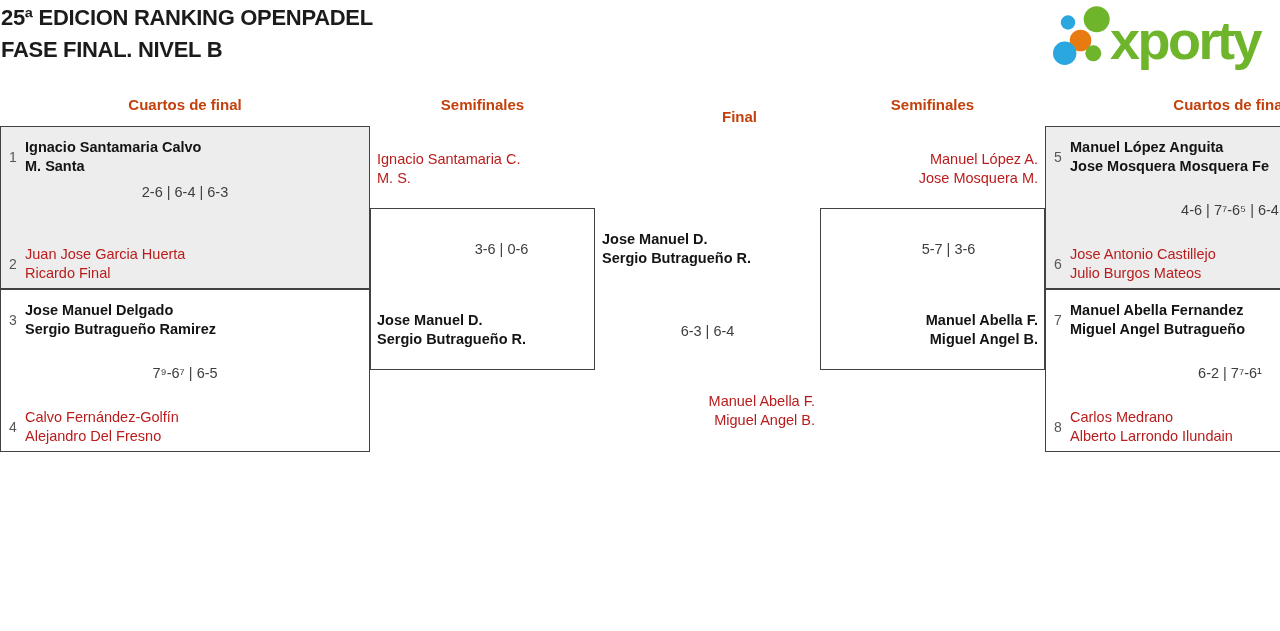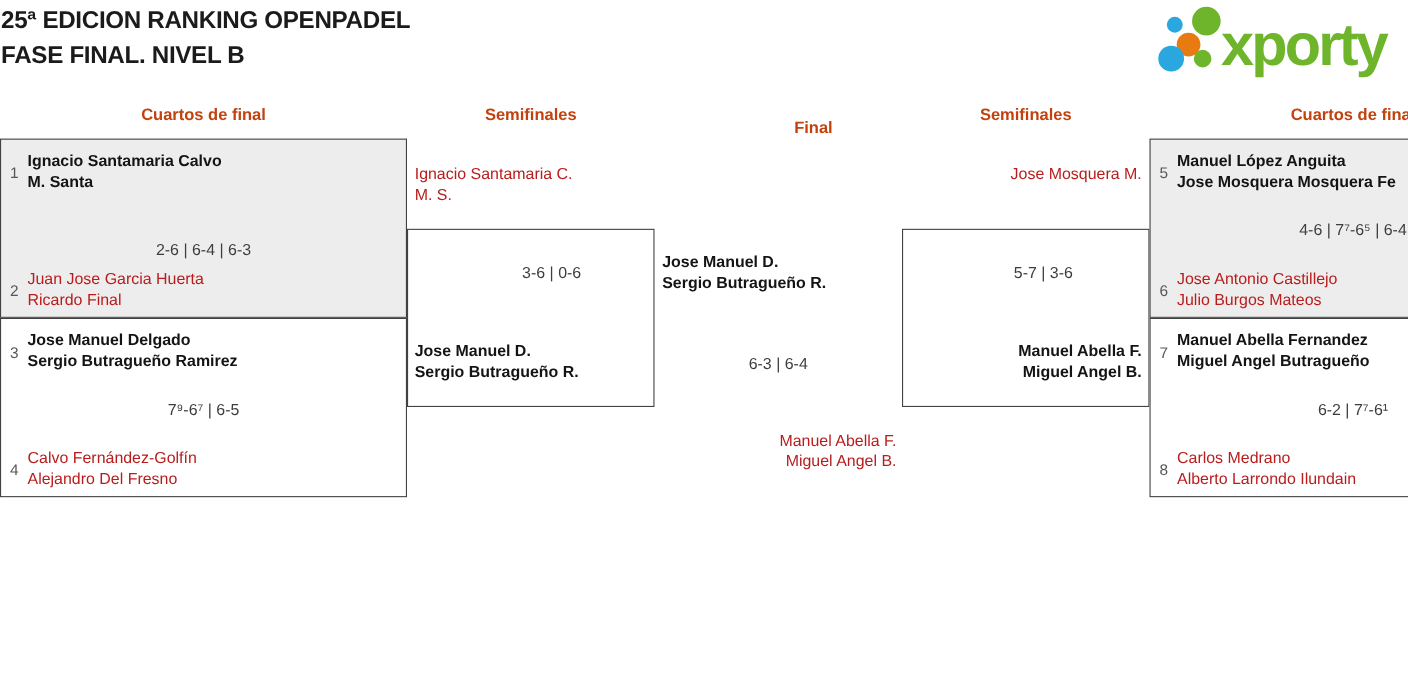--- a/index.html
+++ b/index.html
@@ -116,21 +116,21 @@
   <div class="col-header" style="left:1045px; width:370px;">Cuartos de final</div>
 
   <div class="box gray" style="left:0; top:126px; width:370px; height:163px;">
     <div class="team" style="top:11px;">
       <span class="seed">1</span>
       <div class="names winner">
         <div>Ignacio Santamaria Calvo</div>
         <div>M. Santa</div>
       </div>
     </div>
-    <div class="score" style="top:92px;">2-6 | 6-4 | 6-3</div>
+    <div class="score" style="top:56px;">2-6 | 6-4 | 6-3</div>
     <div class="team" style="top:118px;">
       <span class="seed">2</span>
       <div class="names">
         <div>Juan Jose Garcia Huerta</div>
         <div>Ricardo Final</div>
       </div>
     </div>
   </div>
 
   <div class="box" style="left:0; top:289px; width:370px; height:163px;">
@@ -176,20 +176,21 @@
   <div class="free-label align-right" style="left:595px; top:392px; width:220px;">
     <div class="names">
       <div>Manuel Abella F.</div>
       <div>Miguel Angel B.</div>
     </div>
   </div>
 
   <div class="box" style="left:820px; top:208px; width:225px; height:162px;"></div>
   <div class="free-label align-right" style="left:820px; top:150px; width:218px;">
     <div class="names">
+      <div>Manuel López A.</div>
       <div>Jose Mosquera M.</div>
     </div>
   </div>
   <div class="free-score" style="left:820px; top:240px; width:257px;">5-7 | 3-6</div>
   <div class="free-label align-right" style="left:820px; top:311px; width:218px;">
     <div class="names winner">
       <div>Manuel Abella F.</div>
       <div>Miguel Angel B.</div>
     </div>
   </div>

